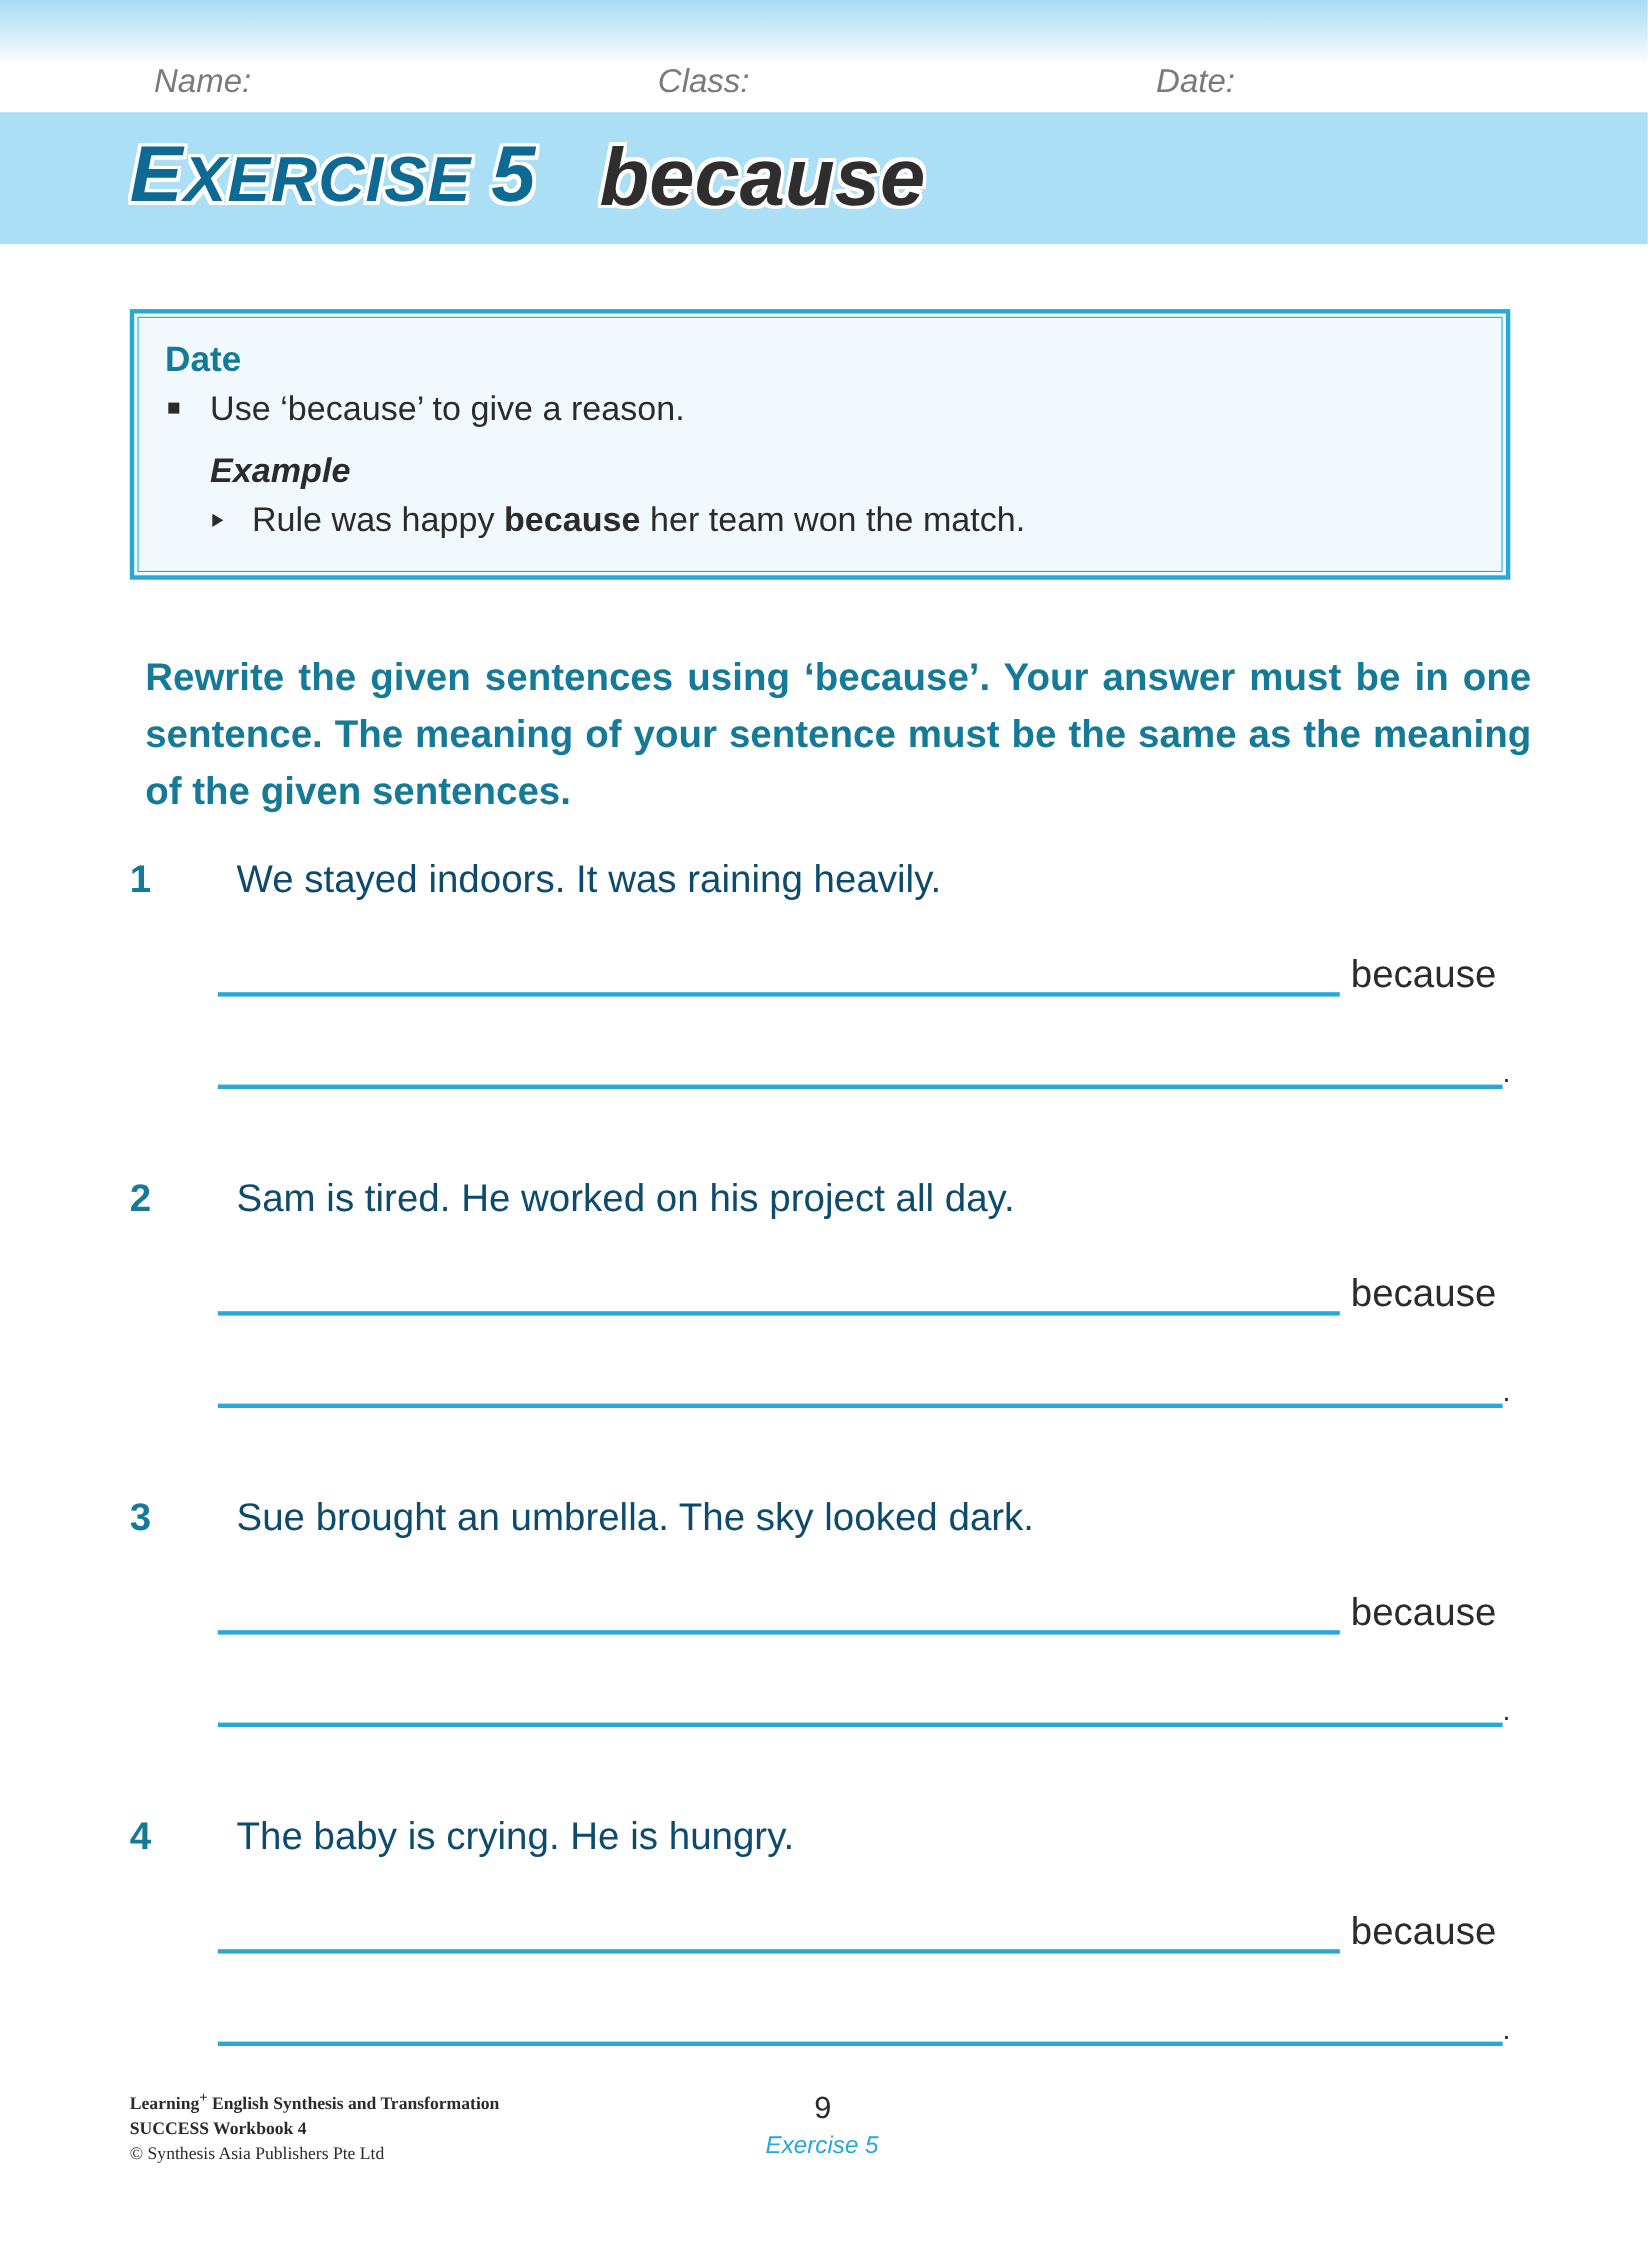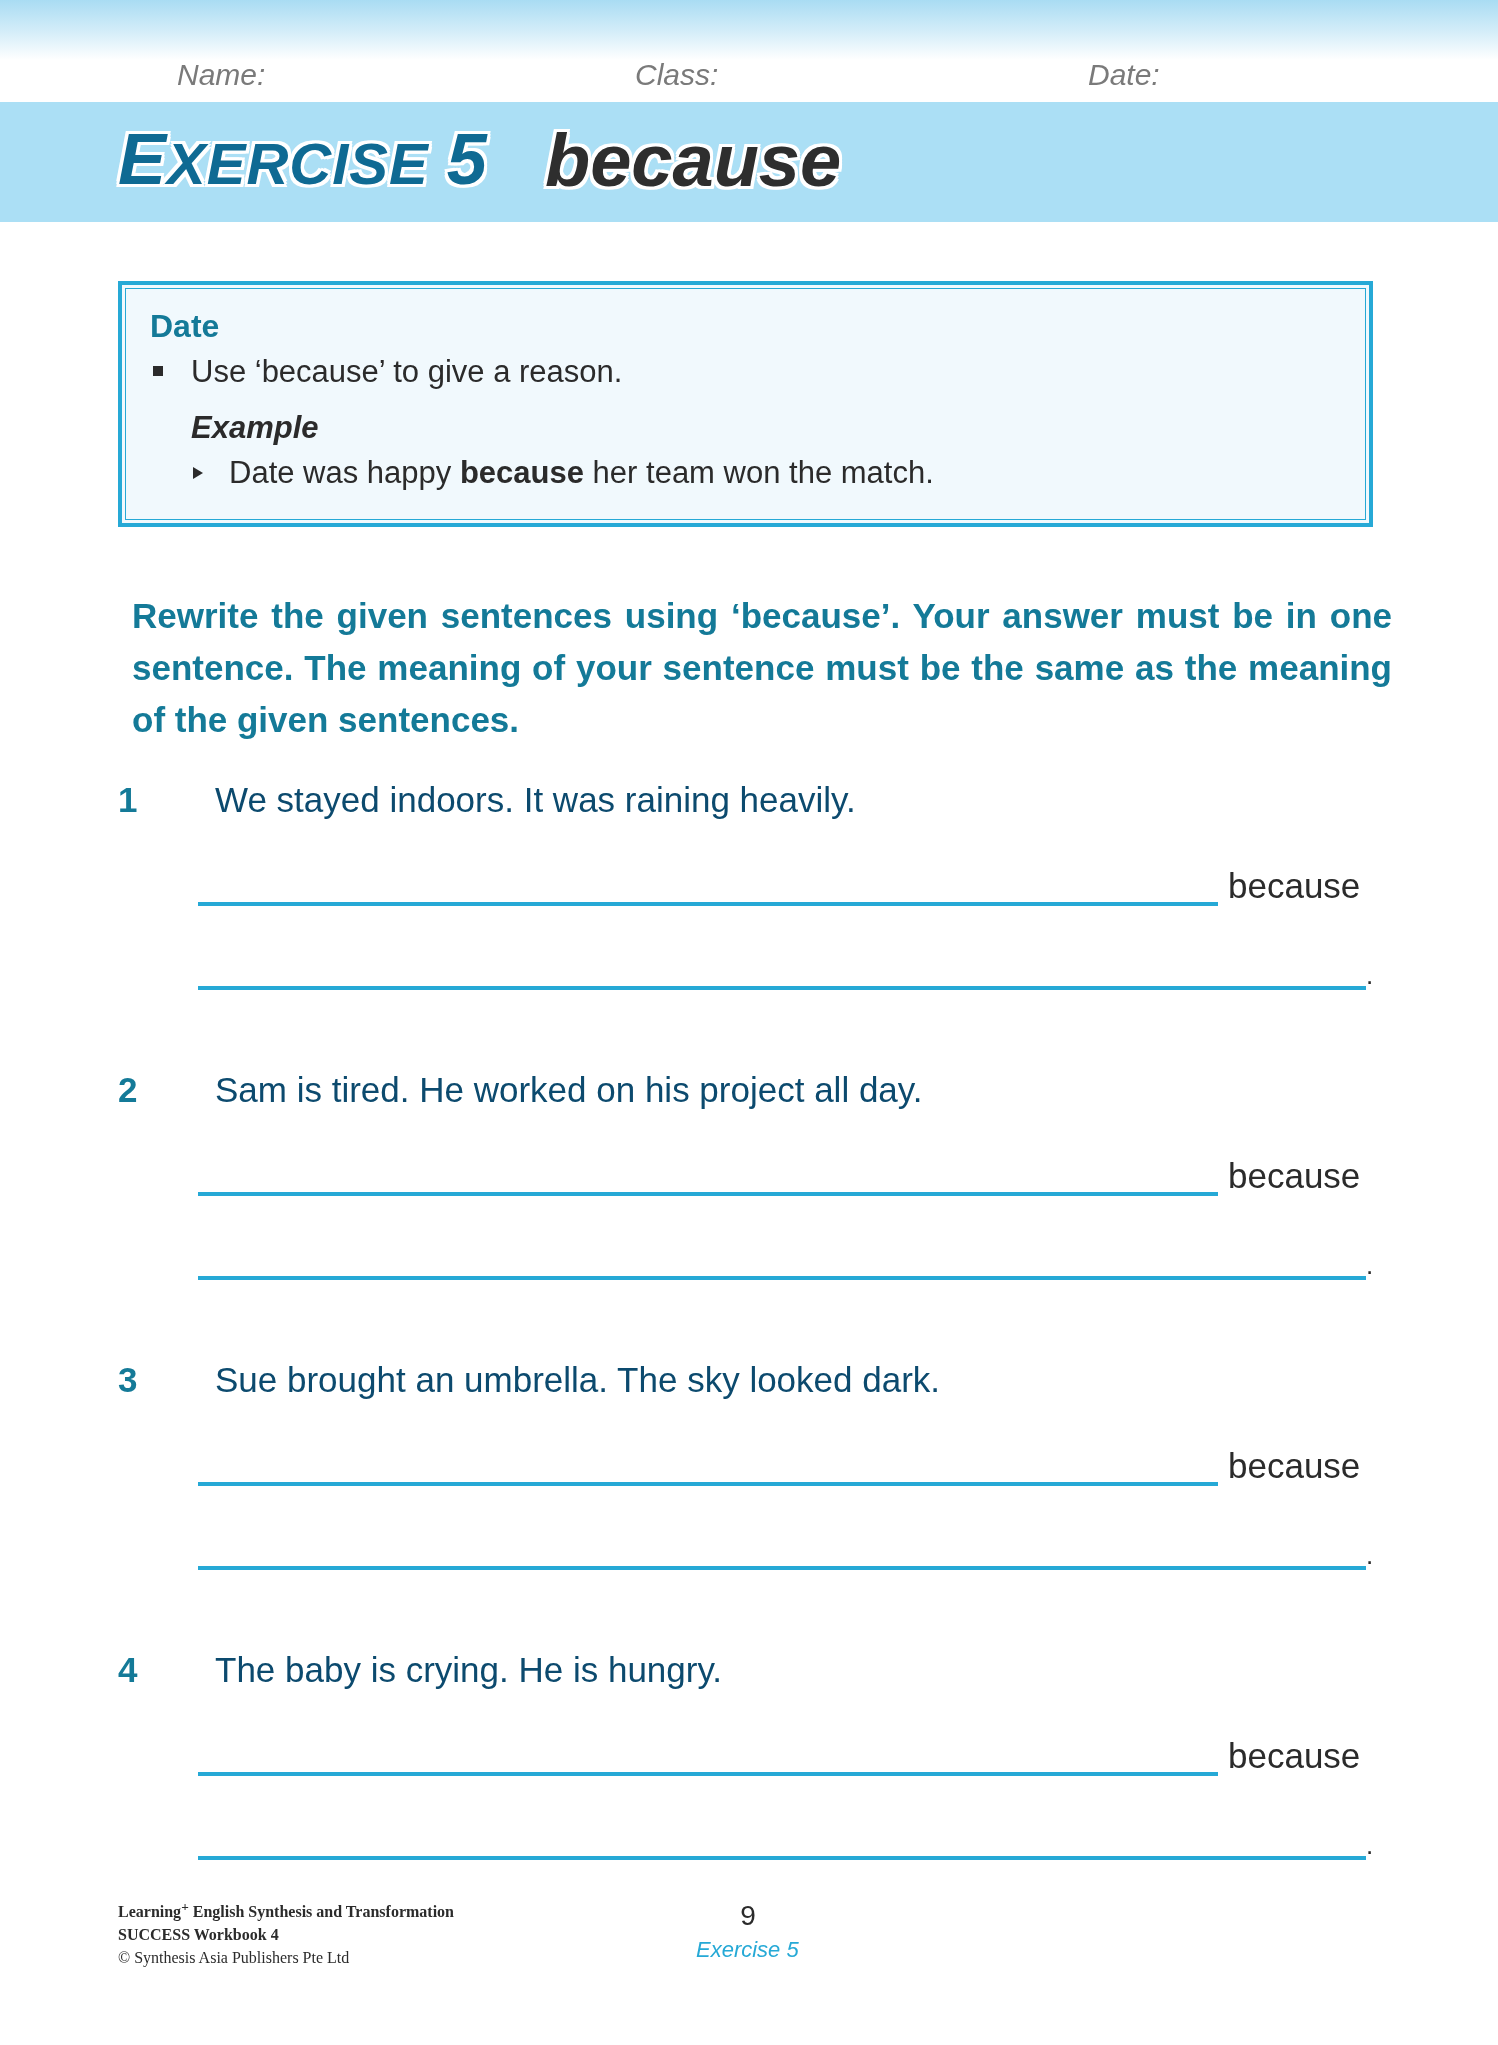--- a/index.html
+++ b/index.html
@@ -9,21 +9,21 @@
     font-family: "Liberation Sans", "DejaVu Sans", sans-serif;
     color: #2b2b2b;
   }
   .top-gradient {
     position: absolute; left: 0; top: 0; width: 1498px; height: 60px;
     background: linear-gradient(to bottom, #a9dcf3 0%, #d6eef9 55%, #ffffff 100%);
   }
   .meta-row { position: absolute; top: 58px; left: 0; width: 1498px; height: 40px; }
   .meta-label {
     position: absolute; top: 0; font-size: 30px; font-style: italic;
-    color: #7a7a7a; font-family: "Liberation Sans", sans-serif; margin-left: 37px;
+    color: #7a7a7a; font-family: "Liberation Sans", sans-serif;
   }
   .title-band {
     position: absolute; left: 0; top: 102px; width: 1498px; height: 120px;
     background: #abdff5;
   }
   .title-exercise {
     position: absolute; left: 118px; top: 118px;
     font-family: "Liberation Sans", sans-serif; font-weight: bold; font-style: italic;
     color: #0f6a93; font-size: 58px; letter-spacing: 1px;
     text-shadow: -3px -3px 0 #fff, 3px -3px 0 #fff, -3px 3px 0 #fff, 3px 3px 0 #fff,
@@ -101,21 +101,21 @@
   <span class="big">E</span><span>XERCISE</span><span class="num">5</span>
 </div>
 <div class="title-topic">because</div>
 
 <div class="rule-box"></div>
 <div class="rule-title">Date</div>
 <div class="rule-bullet"></div>
 <div class="rule-text">Use ‘because’ to give a reason.</div>
 <div class="example-title">Example</div>
 <div class="example-arrow"></div>
-<div class="example-text"><span>Date was happy </span><b>because</b><span> her team won the match.</span></div>
+<div class="example-text"><span>Rule was happy </span><b>because</b><span> her team won the match.</span></div>
 
 <div class="instructions">Rewrite the given sentences using ‘because’. Your answer must be in one sentence. The meaning of your sentence must be the same as the meaning of the given sentences.</div>
 
 <div class="question" style="top:780px;">
   <span class="q-num">1</span>
   <span class="q-text">We stayed indoors. It was raining heavily.</span>
   <div class="line1" style="top:122px;"></div>
   <span class="because" style="top:86px;">because</span>
   <div class="line2" style="top:206px;"></div>
   <span class="period" style="top:180px;">.</span>

